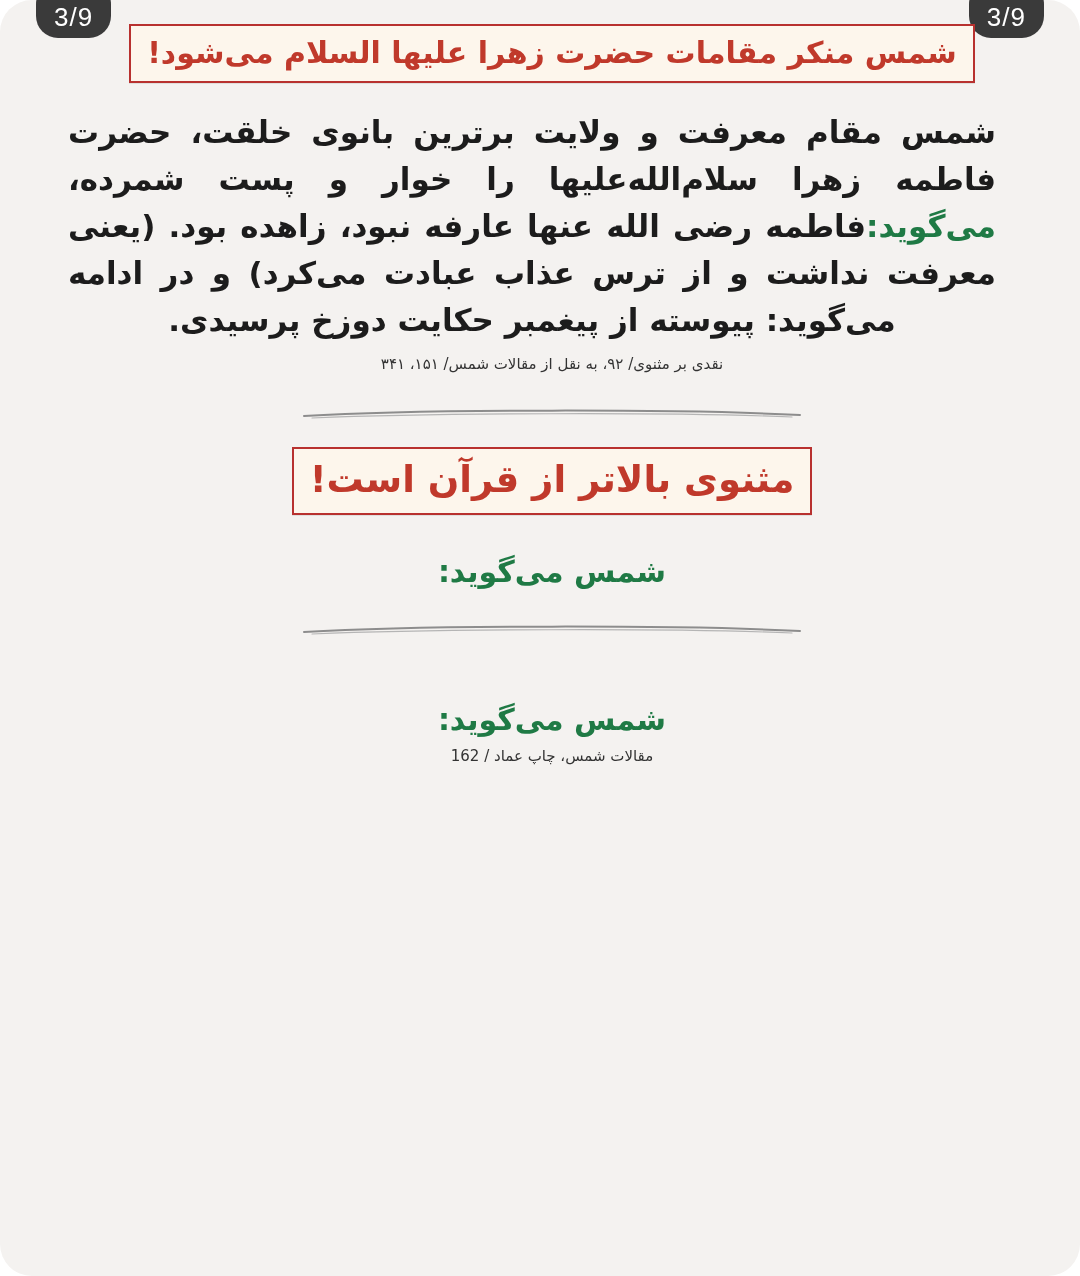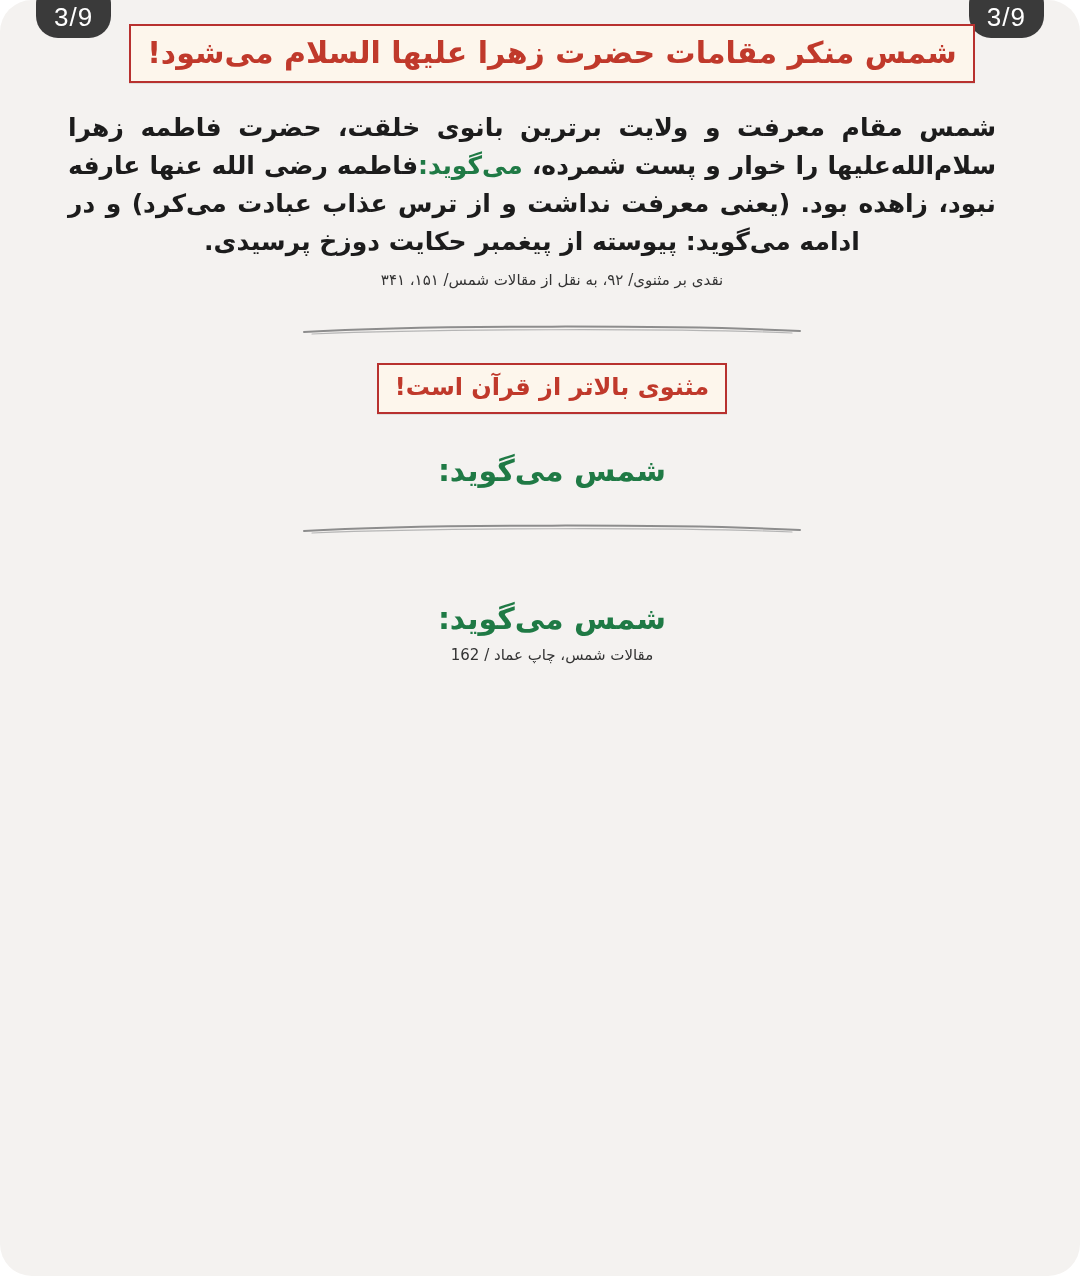--- a/index.html
+++ b/index.html
@@ -49,39 +49,39 @@
     display: flex;
     justify-content: center;
     width: 100%;
   }
   .banner {
     display: inline-block;
     background: #fdf6ec;
     border: 2px solid #b8312f;
     color: #c0392b;
     font-weight: bold;
-    font-size: 24px;
+    font-size: 37px;
     padding: 7px 16px 9px 16px;
     text-align: center;
     direction: rtl;
     box-shadow: 0 1px 0 rgba(0,0,0,0.08);
     line-height: 1.3;
   }
   .banner.top {
     font-size: 30px;
     margin-top: 12px;
   }
 
   .body-text {
     direction: rtl;
     text-align: justify;
     text-align-last: center;
     color: #1c1c1c;
     font-weight: bold;
-    font-size: 25px;
+    font-size: 31px;
     line-height: 1.52;
     margin: 26px 96px 0 56px;
     letter-spacing: 0.2px;
   }
   .body-text.indent {
     margin-left: 110px;
     margin-right: 110px;
   }
   .speaker {
     direction: rtl;

